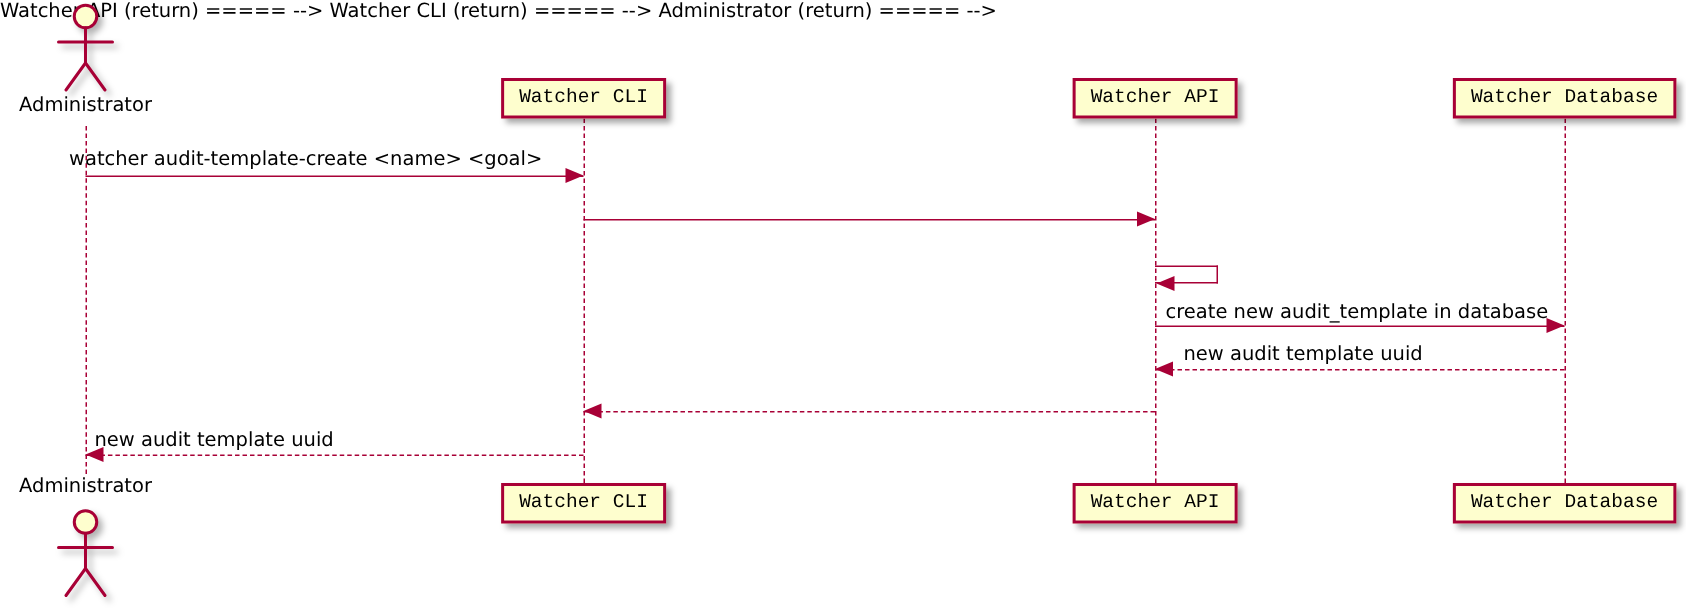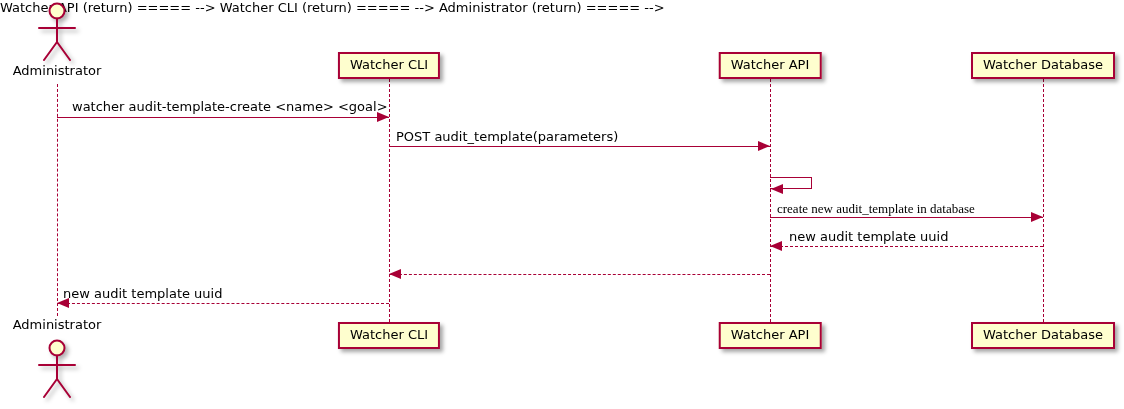--- a/index.html
+++ b/index.html
@@ -40,20 +40,21 @@
   }
   .pbox {
     position: absolute;
     transform: translateX(-50%);
     background: var(--fill, #FEFECE);
     border: 2px solid var(--accent, #A80036);
     padding: 4px 10px 5px 10px;
     white-space: nowrap;
     box-shadow: 3px 3px 4px rgba(0,0,0,0.35);
     line-height: 14px;
+    font-family: Liberation Mono, monospace;
   }
   .msg-label {
     position: absolute;
     white-space: nowrap;
     line-height: 15px;
   }
   .mline { position: absolute; height: 0; }
   .mline.solid  { border-top: 1px solid var(--accent, #A80036); }
   .mline.dashed { border-top: 1px dashed var(--accent, #A80036); }
   .arr { position: absolute; width: 0; height: 0; }
@@ -93,35 +94,34 @@
   <div class="lifeline" style="left:389px;  top:79px; height:243px;"></div>
   <div class="lifeline" style="left:770px;  top:79px; height:243px;"></div>
   <div class="lifeline" style="left:1043px; top:79px; height:243px;"></div>
 
   
   <div class="pbox" style="left:389px;  top:52px;">Watcher CLI</div>
   <div class="pbox" style="left:770px;  top:52px;">Watcher API</div>
   <div class="pbox" style="left:1043px; top:52px;">Watcher Database</div>
 
   
-  <div class="msg-label" style="left:72px; top:99px;">watcher audit-template-create &lt;name&gt; &lt;goal&gt;</div>
+  <div class="msg-label" style="left:46px; top:99px;">watcher audit-template-create &lt;name&gt; &lt;goal&gt;</div>
   <div class="mline solid" style="left:57px; top:117px; width:332px;"></div>
   <div class="arr arr-r" style="left:377px; top:112px;"></div>
 
   
-  <div class="msg-label" style="left:396px; top:129px;">POST audit_template(parameters)</div>
   <div class="mline solid" style="left:389px; top:146px; width:381px;"></div>
   <div class="arr arr-r" style="left:758px; top:141px;"></div>
 
   
   <div class="selfloop" style="left:770px; top:177px; width:42px; height:12px;"></div>
   <div class="arr arr-l" style="left:771px; top:184px;"></div>
 
   
-  <div class="msg-label" style="left:777px; top:201px;font-family:Liberation Serif, serif;">create new audit_template in database</div>
+  <div class="msg-label" style="left:777px; top:201px;">create new audit_template in database</div>
   <div class="mline solid" style="left:770px; top:217px; width:273px;"></div>
   <div class="arr arr-r" style="left:1031px; top:212px;"></div>
 
    Watcher API (return) ===== --&gt;
   <div class="msg-label" style="left:789px; top:229px;">new audit template uuid</div>
   <div class="mline dashed" style="left:770px; top:246px; width:273px;"></div>
   <div class="arr arr-l" style="left:770px; top:241px;"></div>
 
    Watcher CLI (return) ===== --&gt;
   <div class="mline dashed" style="left:389px; top:274px; width:381px;"></div>

